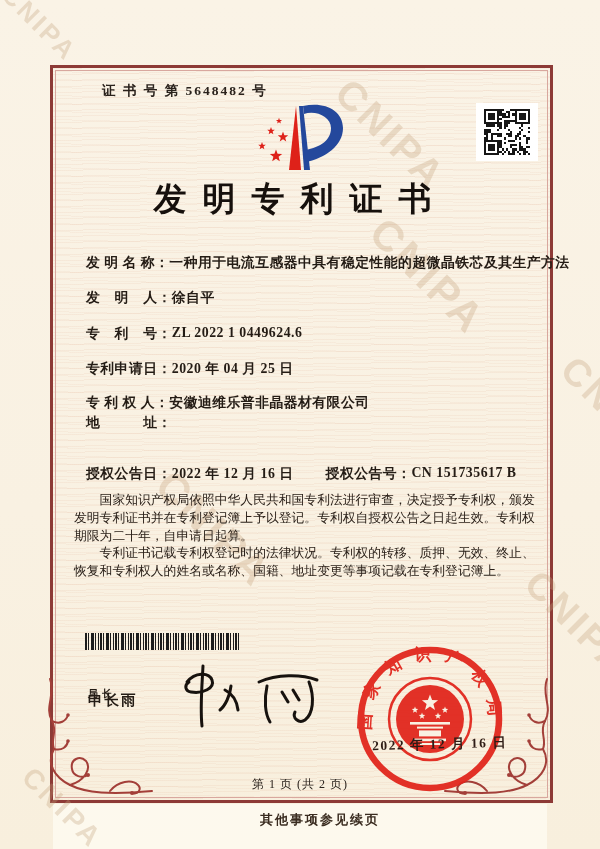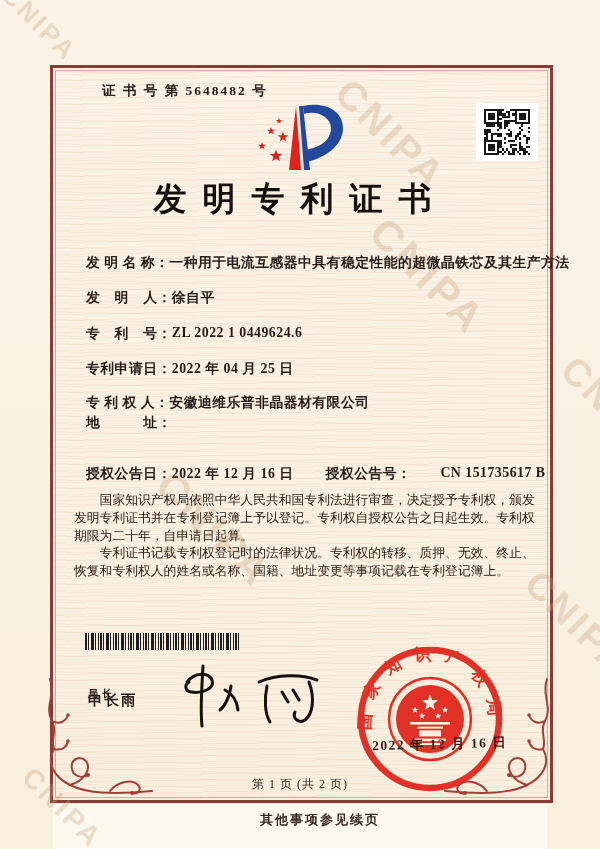--- a/index.html
+++ b/index.html
@@ -33,21 +33,21 @@
   .logo{position:absolute;left:252px;top:100px;}
   .qr-box{position:absolute;left:476px;top:103px;width:62px;height:58px;background:#ffffff;display:flex;align-items:center;justify-content:center;}
   .title{
     position:absolute;left:0;right:0;top:177px;text-align:center;
     font-size:33px;font-weight:700;letter-spacing:16px;padding-left:1px;color:#16100c;
   }
   .row{position:absolute;left:86px;display:flex;font-size:13.8px;font-weight:700;letter-spacing:0.5px;color:#241c15;}
   .row .label{white-space:pre;}
   .row .value{white-space:pre-wrap;}
   .r0{top:254px}.r1{top:289px}.r2{top:325px}.r3{top:360px}.r4{top:394px}.r5{top:414px}.r6{top:465px}
-  .pair2{margin-left:32px;display:flex;gap:29px;}
+  .pair2{margin-left:32px;display:flex;}
   .paras{position:absolute;left:74px;top:492px;width:464px;font-size:12.8px;line-height:17.8px;color:#2a2019;font-weight:500;}
   .paras p{margin:0;text-indent:2em;}
   .barcode{
     position:absolute;left:85px;top:633px;width:156px;height:17px;
     background:repeating-linear-gradient(90deg,
       #1c1c1c 0 2px, rgba(0,0,0,0) 2px 3px,
       #1c1c1c 3px 4px, rgba(0,0,0,0) 4px 6px,
       #1c1c1c 6px 9px, rgba(0,0,0,0) 9px 10px,
       #1c1c1c 10px 11px, rgba(0,0,0,0) 11px 13px,
       #1c1c1c 13px 14px, rgba(0,0,0,0) 14px 15px);
@@ -370,21 +370,21 @@
     <div class="row r0">
       <span class="label">发 明 名 称：</span>
       <span class="value">一种用于电流互感器中具有稳定性能的超微晶铁芯及其生产方法</span>
     </div>
     <div class="row r2">
       <span class="label">专　利　号：</span>
       <span class="value">ZL 2022 1 0449624.6</span>
     </div>
     <div class="row r3">
       <span class="label">专利申请日：</span>
-      <span class="value">2022 年 04 月 25 日</span>
+      <span class="value">2020 年 04 月 25 日</span>
     </div>
     <div class="row r4">
       <span class="label">专 利 权 人：</span>
       <span class="value">安徽迪维乐普非晶器材有限公司</span>
     </div>
     <div class="row r5">
       <span class="label">地　　　址：</span>
     </div>
     <div class="row r6">
       <span class="label">授权公告日：</span>

